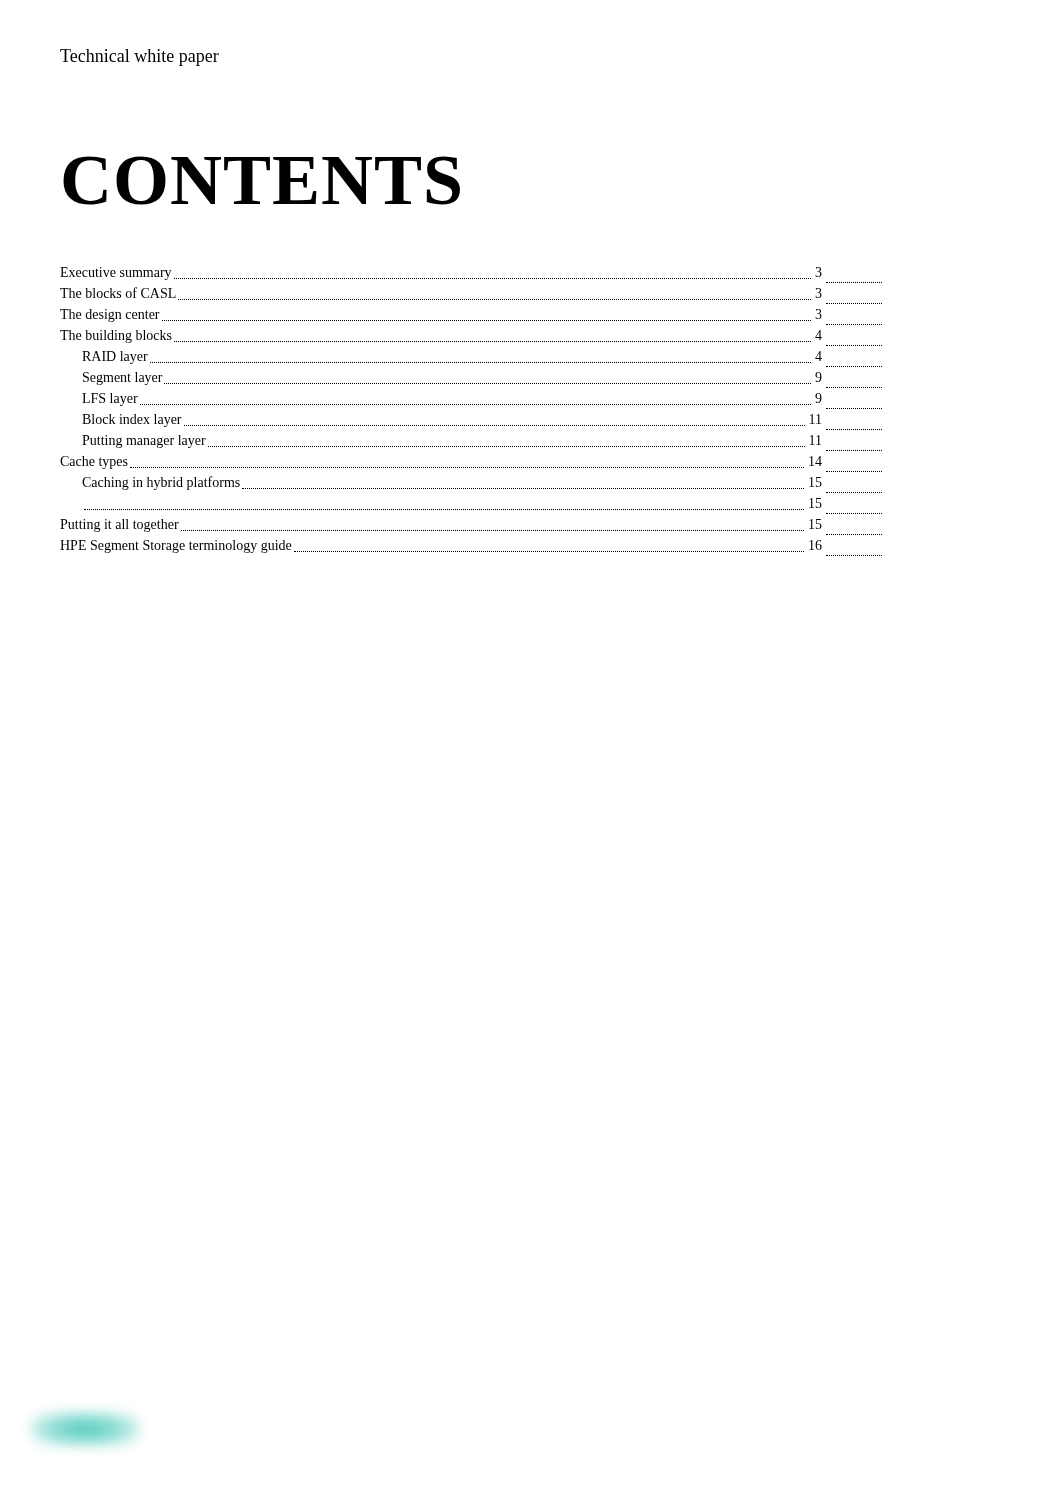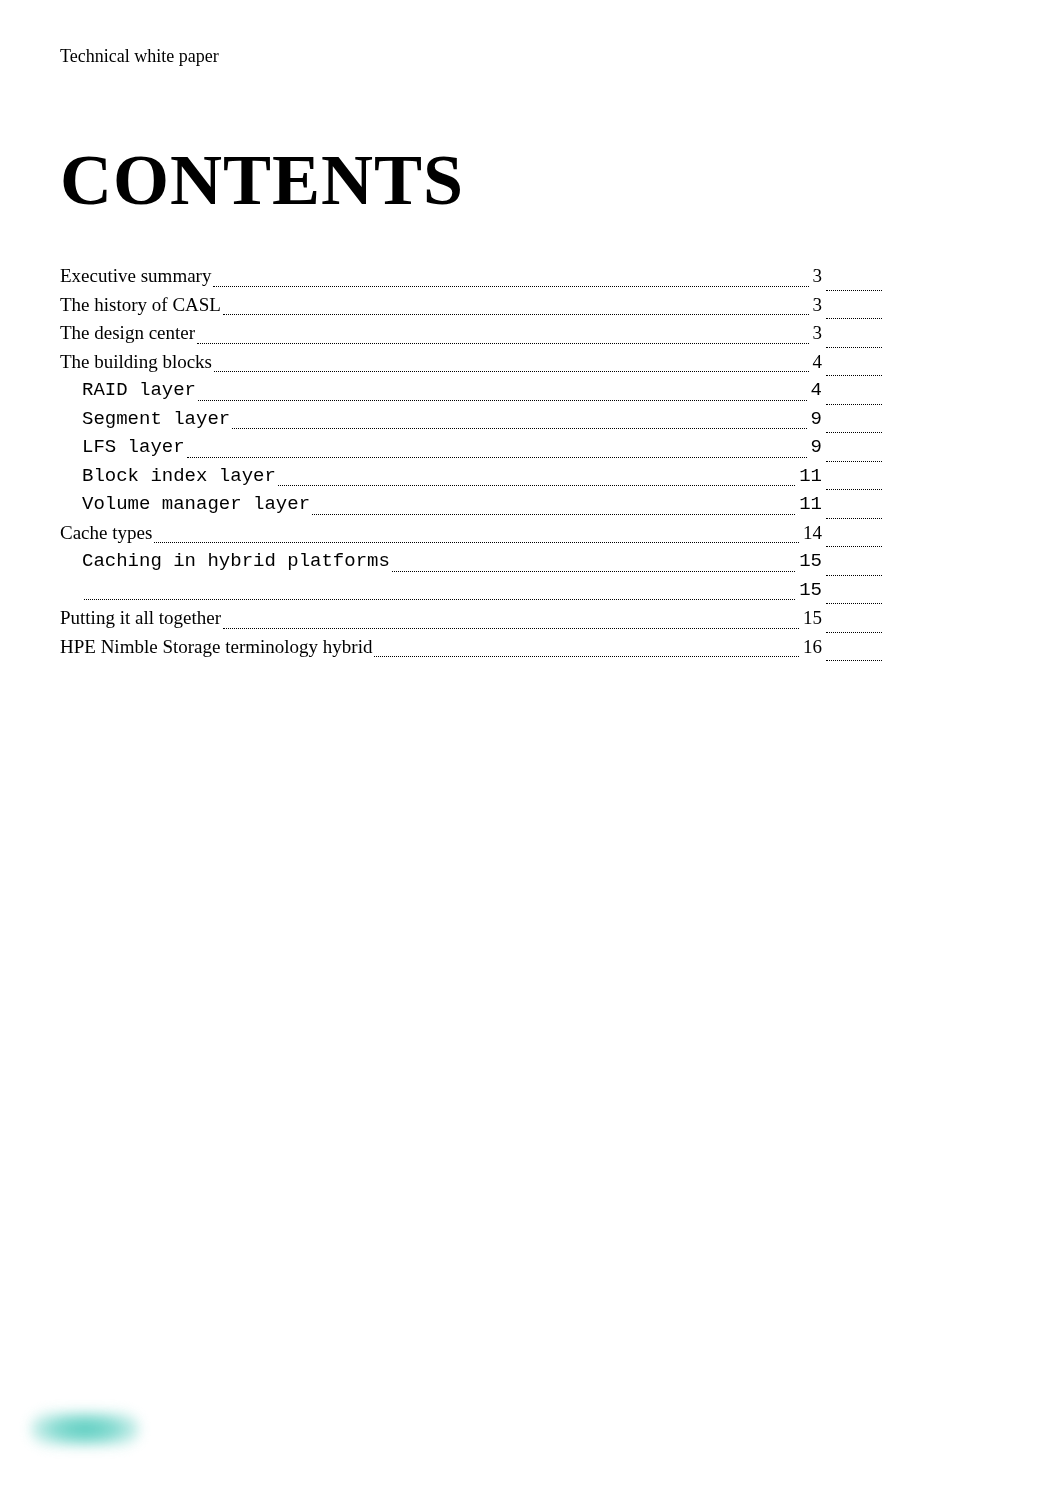--- a/index.html
+++ b/index.html
@@ -1,22 +1,22 @@
 <!DOCTYPE html>
 <html><head>
 <meta charset="utf-8">
 <style>
   * { box-sizing: border-box; margin: 0; padding: 0; }
   html, body { width: 1062px; height: 1505px; background: #fff; font-family: "Times New Roman", Times, serif; color: #000; }
   .page { width: 942px; height: 1505px; padding: 46px 60px 40px 60px; position: relative; }
   .doc-type { font-size: 18px; margin-bottom: 72px; }
   .contents-title { font-size: 72px; letter-spacing: 1px; margin-bottom: 40px; }
   .toc { }
-  .toc-row { display: flex; align-items: baseline; font-size: 19px; line-height: 1.5; margin: 0; }
-  .toc-row.indent-1 { padding-left: 22px; font-family: Liberation Mono, monospace; }
+  .toc-row { display: flex; align-items: baseline; font-size: 14px; line-height: 1.5; margin: 0; }
+  .toc-row.indent-1 { padding-left: 22px; }
   .toc-title { white-space: nowrap; }
   .toc-leader { flex: 1 1 auto; border-bottom: 1.5px dotted #000; margin: 0 4px 4px 2px; min-width: 10px; height: 0.8em; align-self: flex-end; }
   .toc-page { white-space: nowrap; padding-right: 2px; }
   .toc-trail { flex: 0 0 56px; border-bottom: 1.5px dotted #000; margin-left: 2px; height: 0.8em; align-self: flex-end; }
   .footer-blur { position: absolute; left: 30px; bottom: 58px; width: 110px; height: 36px; border-radius: 18px; background: radial-gradient(ellipse at center, #47c8b8 0%, #79d7cc 40%, rgba(160,225,217,0.5) 70%, rgba(255,255,255,0) 100%); filter: blur(6px); opacity: 0.9; }
 </style>
 </head>
 <body>
 
 <div class="page">
@@ -24,21 +24,21 @@
   <h1 class="contents-title">CONTENTS</h1>
 
   <div class="toc">
     <div class="toc-row">
       <span class="toc-title">Executive summary</span>
       <span class="toc-leader"></span>
       <span class="toc-page">3</span>
       <span class="toc-trail"></span>
     </div>
     <div class="toc-row">
-      <span class="toc-title">The history of CASL</span>
+      <span class="toc-title">The blocks of CASL</span>
       <span class="toc-leader"></span>
       <span class="toc-page">3</span>
       <span class="toc-trail"></span>
     </div>
     <div class="toc-row">
       <span class="toc-title">The design center</span>
       <span class="toc-leader"></span>
       <span class="toc-page">3</span>
       <span class="toc-trail"></span>
     </div>
@@ -66,21 +66,21 @@
       <span class="toc-page">9</span>
       <span class="toc-trail"></span>
     </div>
     <div class="toc-row indent-1">
       <span class="toc-title">Block index layer</span>
       <span class="toc-leader"></span>
       <span class="toc-page">11</span>
       <span class="toc-trail"></span>
     </div>
     <div class="toc-row indent-1">
-      <span class="toc-title">Volume manager layer</span>
+      <span class="toc-title">Putting manager layer</span>
       <span class="toc-leader"></span>
       <span class="toc-page">11</span>
       <span class="toc-trail"></span>
     </div>
     <div class="toc-row">
       <span class="toc-title">Cache types</span>
       <span class="toc-leader"></span>
       <span class="toc-page">14</span>
       <span class="toc-trail"></span>
     </div>
@@ -95,21 +95,21 @@
       <span class="toc-page">15</span>
       <span class="toc-trail"></span>
     </div>
     <div class="toc-row">
       <span class="toc-title">Putting it all together</span>
       <span class="toc-leader"></span>
       <span class="toc-page">15</span>
       <span class="toc-trail"></span>
     </div>
     <div class="toc-row">
-      <span class="toc-title">HPE Nimble Storage terminology hybrid</span>
+      <span class="toc-title">HPE Segment Storage terminology guide</span>
       <span class="toc-leader"></span>
       <span class="toc-page">16</span>
       <span class="toc-trail"></span>
     </div>
   </div>
 
   <div class="footer-blur"></div>
 </div>
 
 </body></html>

